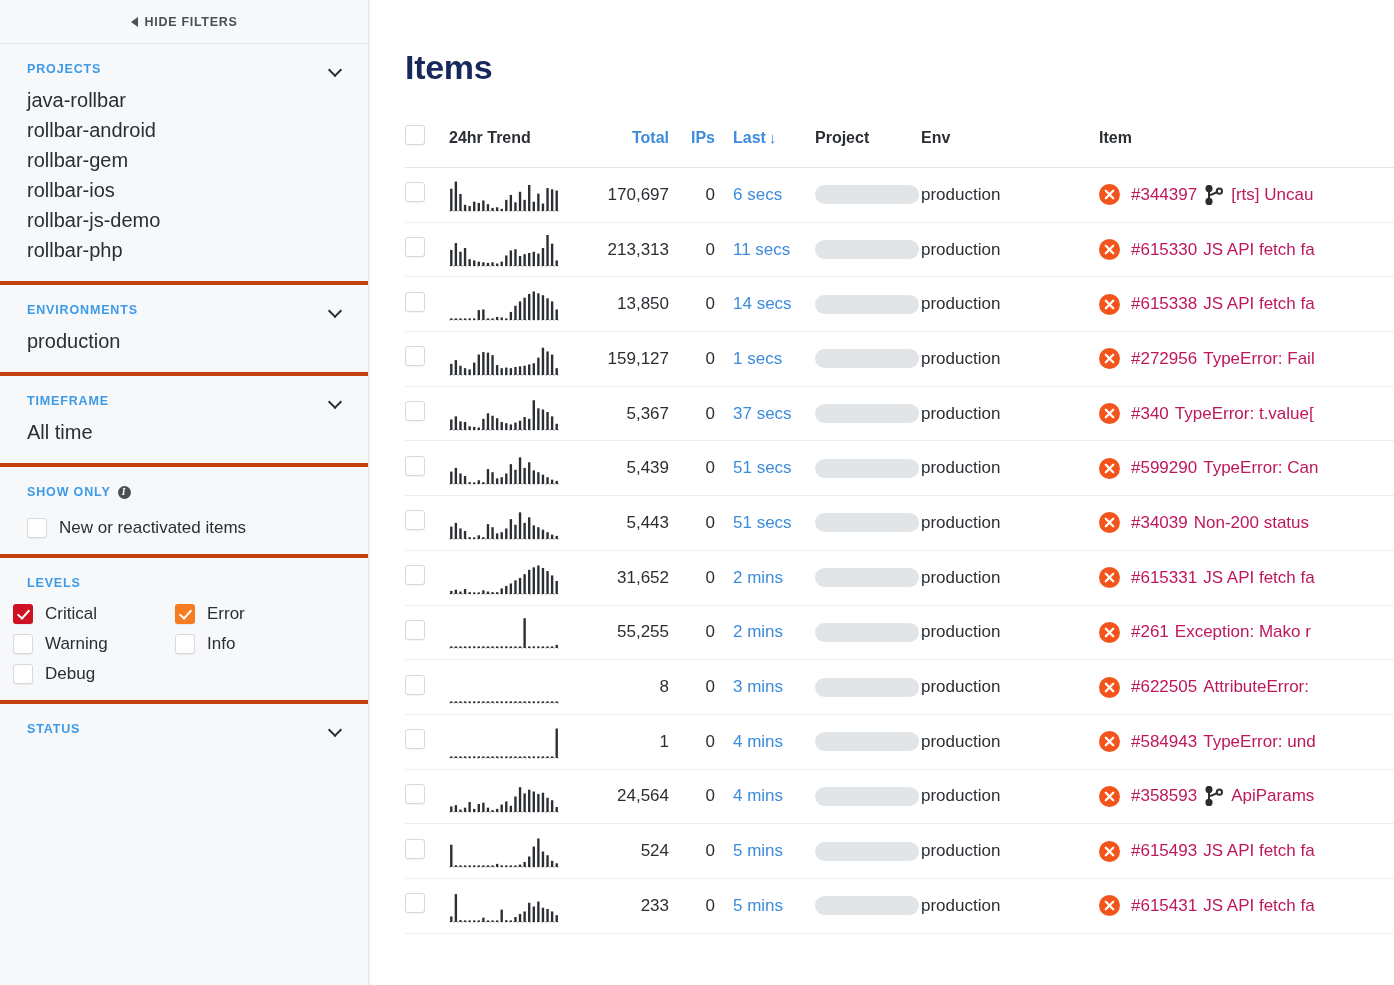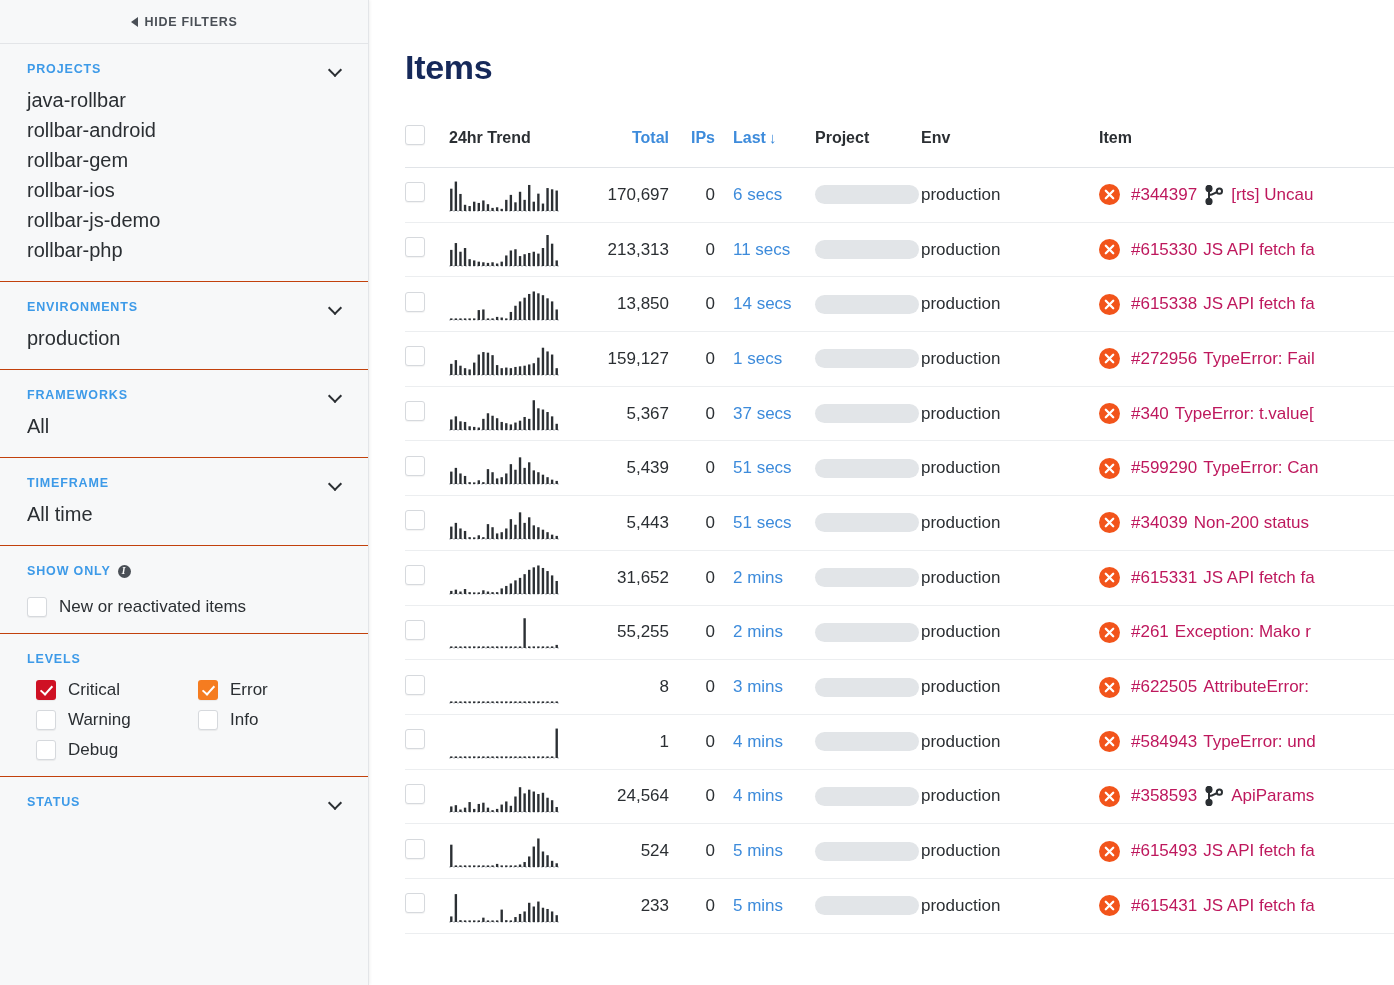--- a/index.html
+++ b/index.html
@@ -36,21 +36,21 @@
     color: #4a4f56; text-transform: uppercase;
   }
   .caret-left {
     width: 0; height: 0;
     border-top: 5px solid transparent;
     border-bottom: 5px solid transparent;
     border-right: 7px solid #4a4f56;
     margin-right: 7px;
   }
 
-  .filter-section { border-bottom: 1px solid #c2410c; padding: 0 0 16px 0; }
+  .filter-section { border-bottom: 4px solid #c2410c; padding: 0 0 16px 0; }
   .filter-section.no-border { border-bottom: none; }
   .section-head {
     display: flex; align-items: center; justify-content: space-between;
     padding: 18px 26px 0 27px;
     cursor: pointer;
   }
   .section-title {
     font-size: 12.5px; font-weight: bold; letter-spacing: 0.85px;
     color: #3d9ae8; text-transform: uppercase;
     display: flex; align-items: center;
@@ -101,21 +101,21 @@
     position: absolute; left: 6.5px; top: 3px;
     width: 5px; height: 10px;
     border-right: 2.4px solid #fff;
     border-bottom: 2.4px solid #fff;
     transform: rotate(42deg);
   }
   .cb-label { font-size: 17px; color: #2b2f33; }
   .levels-grid {
     display: grid;
     grid-template-columns: 162px auto;
-    padding: 4px 27px 0 36px;
+    padding: 4px 27px 0 13px;
   }
 
   
   #main {
     flex: 1; height: 985px; background: #fff;
     padding: 48px 0 0 36px;
     overflow: hidden;
     position: relative;
   }
   .page-title {
@@ -206,29 +206,20 @@
     <div class="filter-section">
       <div class="section-head">
         <span class="section-title">ENVIRONMENTS</span>
         <span class="chevron"></span>
       </div>
       <div class="section-body">
         <div class="filter-item">production</div>
       </div>
     </div>
 
-    <div class="filter-section">
-      <div class="section-head">
-        <span class="section-title">FRAMEWORKS</span>
-        <span class="chevron"></span>
-      </div>
-      <div class="section-body">
-        <div class="filter-item">All</div>
-      </div>
-    </div>
 
     <div class="filter-section">
       <div class="section-head">
         <span class="section-title">TIMEFRAME</span>
         <span class="chevron"></span>
       </div>
       <div class="section-body">
         <div class="filter-item">All time</div>
       </div>
     </div>

